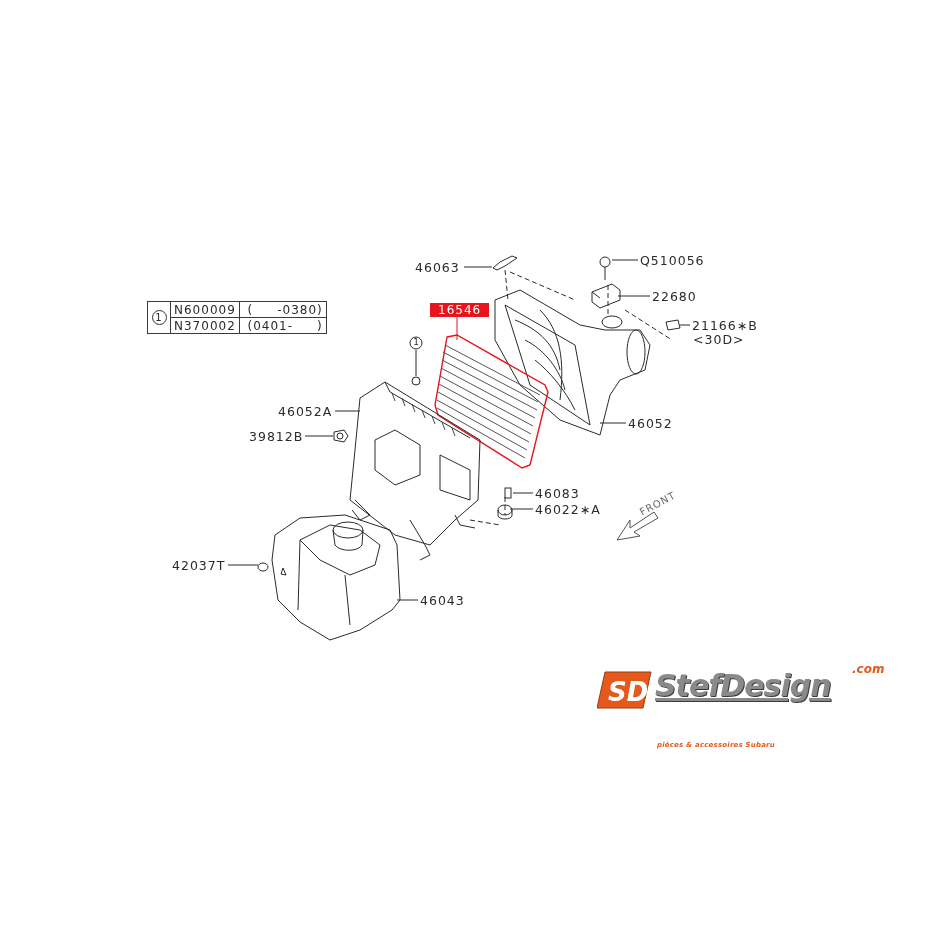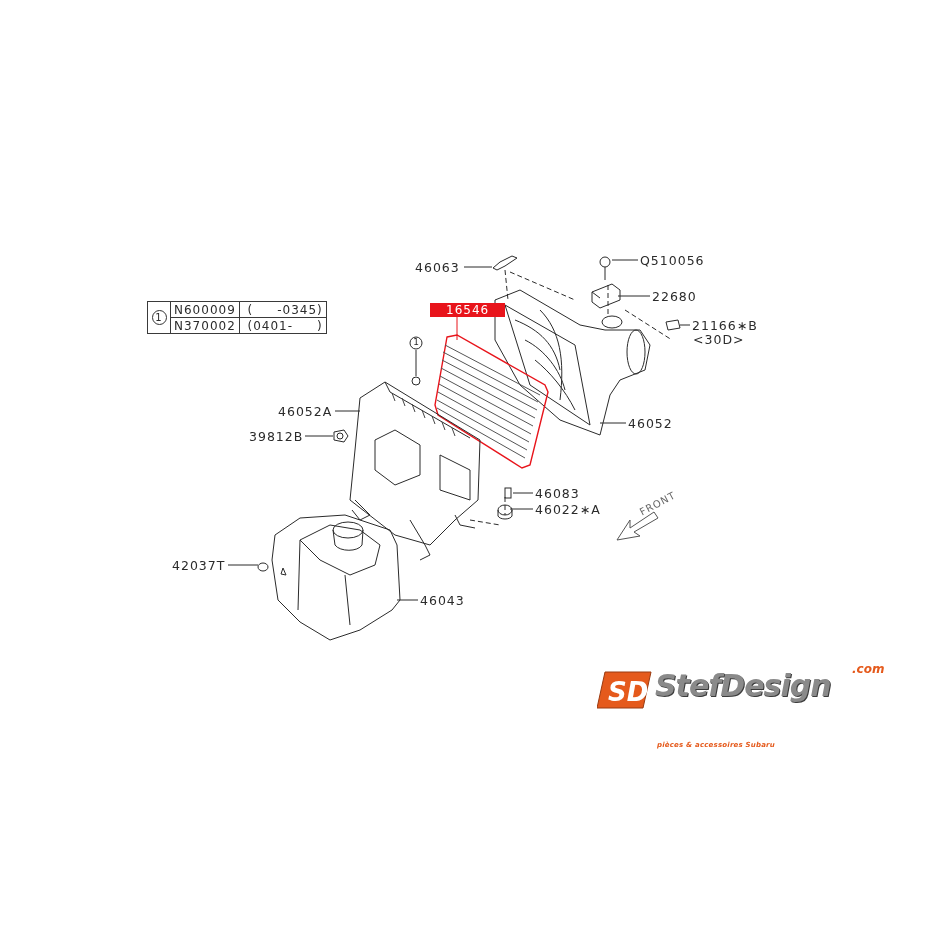--- a/index.html
+++ b/index.html
@@ -1,25 +1,25 @@
 <!DOCTYPE html>
 <html><head>
 <meta charset="utf-8">
 <style>
   html, body { margin:0; padding:0; background:#ffffff; }
   body { width:931px; height:931px; position:relative; overflow:hidden; font-family:"DejaVu Sans Mono", monospace; }
   .canvas { position:absolute; left:0; top:0; width:931px; height:666px; }
   .lbl { position:absolute; font-family:"DejaVu Sans", sans-serif; font-size:12.5px; color:#2b2b2b; letter-spacing:1px; white-space:nowrap; line-height:14px; }
-  .hl { background:#e8141b; color:#ffffff; padding:0 16px; letter-spacing:1px; font-size:12px; }
+  .hl { background:#e8141b; color:#ffffff; padding:0 8px; letter-spacing:1px; font-size:12px; }
   .legend { position:absolute; left:147px; top:301px; border-collapse:collapse; font-family:"DejaVu Sans", sans-serif; font-size:12px; color:#2b2b2b; }
   .legend td { border:1px solid #3a3a3a; padding:0 3px; height:15px; letter-spacing:1px;text-align:right; }
   .legend td.num { width:16px; text-align:center; }
   .circ { display:inline-block; width:13px; height:13px; border:1px solid #333; border-radius:50%; font-size:10px; line-height:13px; text-align:center; }
   .logo { position:absolute; left:597px; top:668px; width:262px; height:50px; }
-  .logo-word { position:absolute; left:58px; top:0px; font-family:"DejaVu Sans", sans-serif; font-weight:bold; font-style:italic; font-size:30px; color:#8a8a8a; letter-spacing:-1px; text-shadow:1px 1px 0 #3c3c3c; }
+  .logo-word { position:absolute; left:58px; top:0px; font-family:"DejaVu Sans", sans-serif; font-weight:bold; font-style:italic; font-size:30px; color:#8a8a8a; letter-spacing:-1px; text-shadow:1px 1px 0 #3c3c3c;text-decoration:underline; }
   .logo-com { position:absolute; left:222px; top:-6px; font-family:"DejaVu Sans", sans-serif; font-weight:bold; font-style:italic; font-size:12px; color:#e55a1c;margin-left:33px; }
   .logo-tag { position:absolute; left:60px; top:33px; font-family:"DejaVu Sans", sans-serif; font-weight:bold; font-style:italic; font-size:7px; color:#e55a1c; letter-spacing:0.2px;margin-top:40px; }
   .front { position:absolute; left:612px; top:490px; width:80px; height:60px; }
 </style>
 </head>
 <body>
 
 <div class="canvas">
   <svg width="931" height="931" viewBox="0 0 931 931" style="position:absolute;left:0;top:0">
     <g fill="none" stroke="#2b2b2b" stroke-width="1">
@@ -130,21 +130,21 @@
   <span class="lbl" style="left:172px;top:559px">42037T</span>
   <span class="lbl" style="left:420px;top:594px">46043</span>
 
   <span style="position:absolute;left:410px;top:337px;font-family:'DejaVu Sans',sans-serif;font-size:9px;color:#2b2b2b;width:12px;text-align:center">1</span>
 
   <table class="legend">
     <tbody>
         <tr>
       <td class="num" rowspan="2"><span class="circ">1</span></td>
       <td>N600009</td>
-      <td style="width:80px;white-space:pre">(     -0345)</td>
+      <td style="width:80px;white-space:pre">(     -0380)</td>
     </tr>
     <tr>
       <td>N370002</td>
       <td style="white-space:pre">(0401-     )</td>
     </tr>
   </tbody>
     </table>
 
   <div class="front">
     <svg width="80" height="60">

